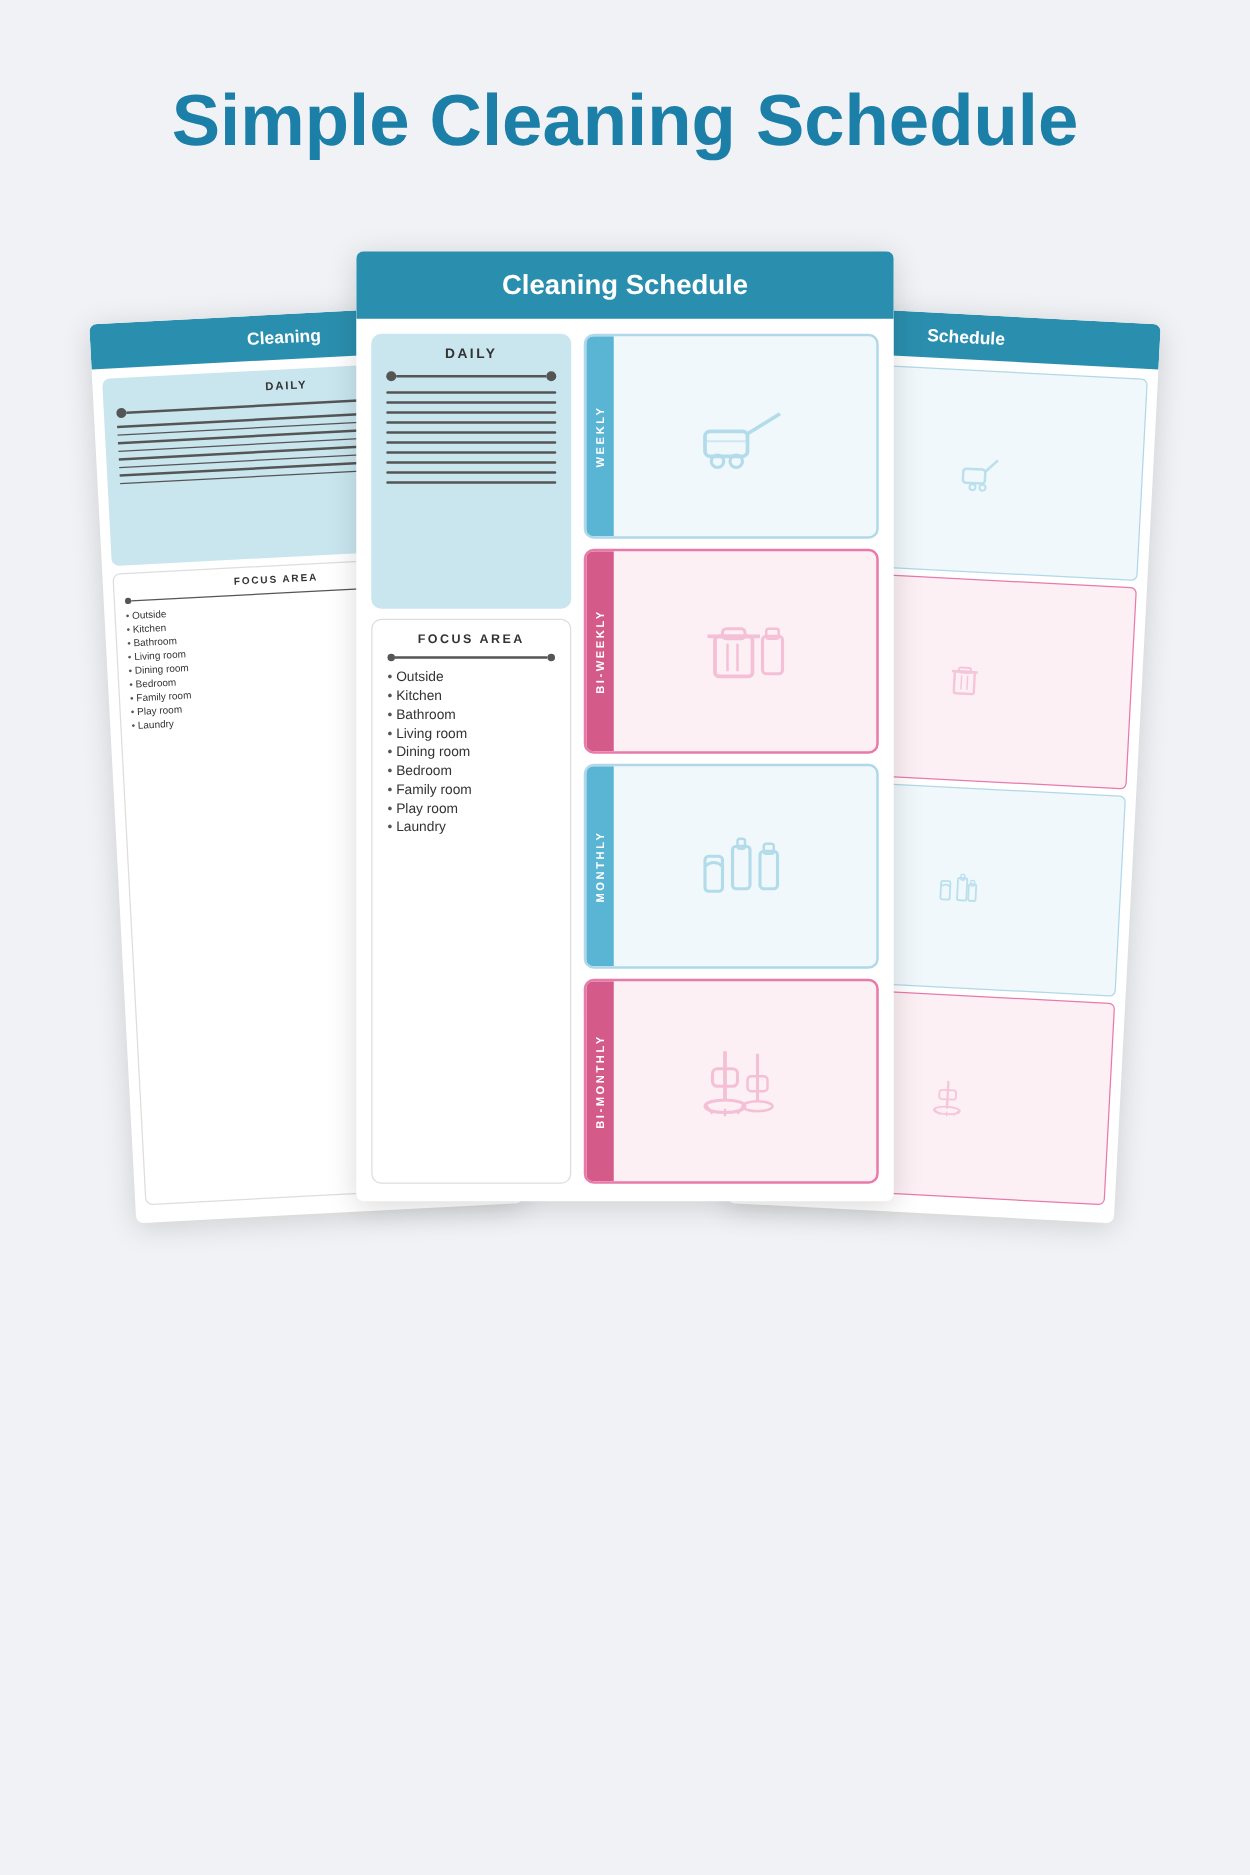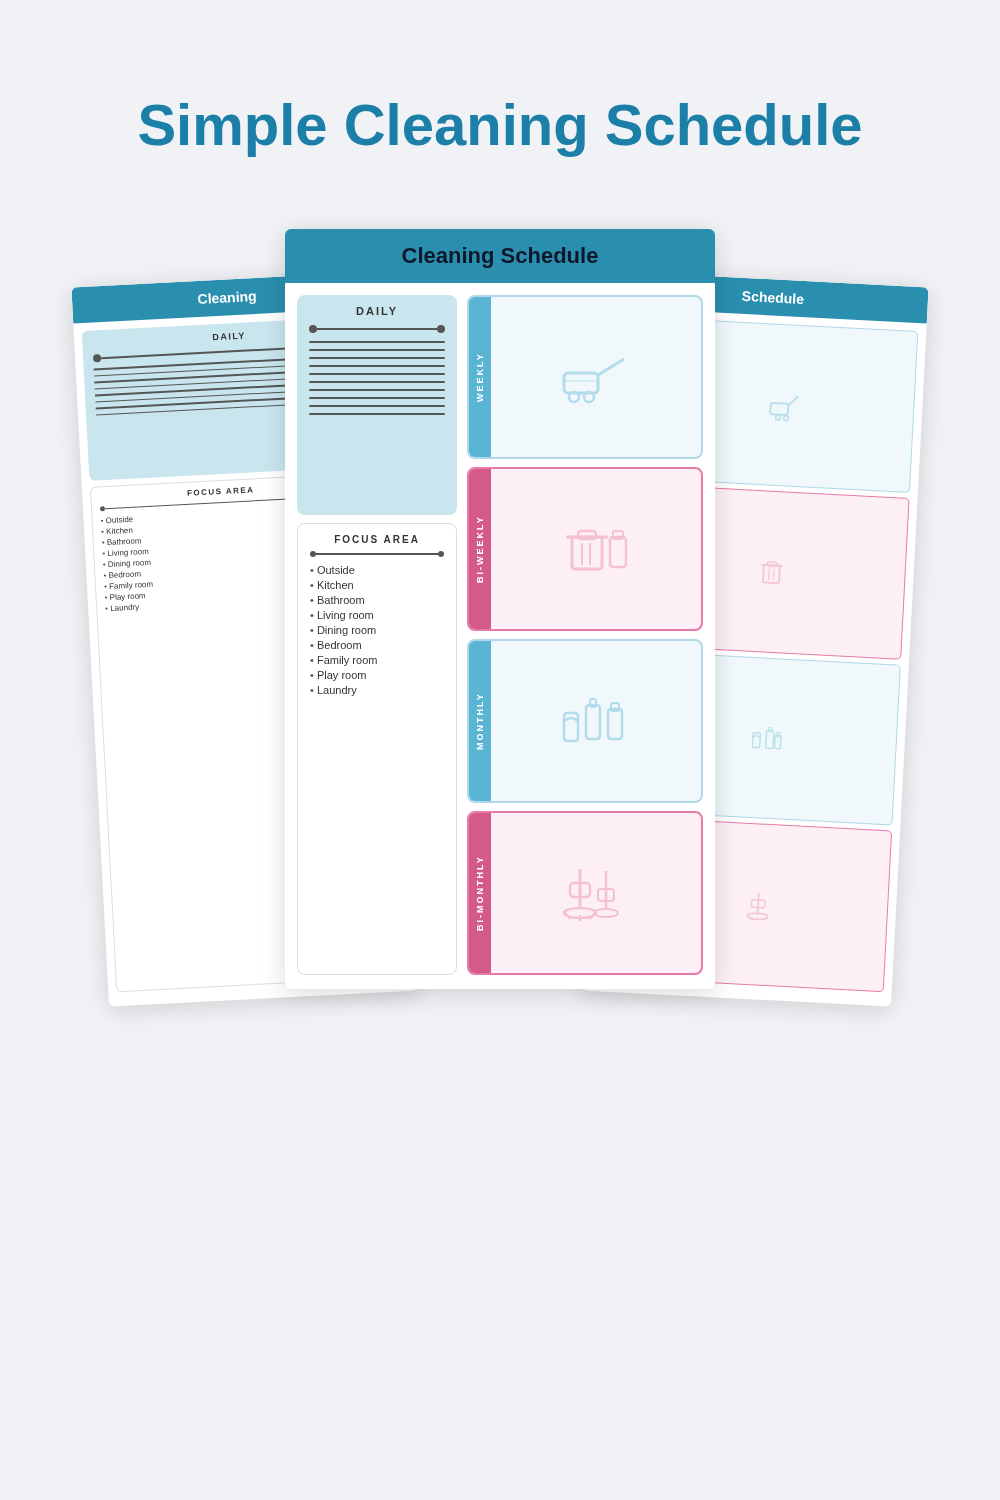--- a/index.html
+++ b/index.html
@@ -12,21 +12,21 @@
       flex-direction: column;
       align-items: center;
       overflow: hidden;
     }
 
     .page-title {
       text-align: center;
       color: #1b7fa8;
       font-size: 58px;
       font-weight: 900;
-      margin-top: 92px;
+      margin-top: 64px;
       line-height: 1.15;
       max-width: 820px;
     }
 
     .cards-container {
       position: relative;
       width: 820px;
       height: 850px;
       margin-top: 40px;
     }
@@ -68,21 +68,21 @@
       transform: translateX(-50%);
       top: 30px;
       z-index: 2;
       padding: 0;
       overflow: hidden;
     }
 
     
     .card-header {
       background: #2a8fae;
-      color: #0f172a;
+      color: #ffffff;
       font-size: 22px;
       font-weight: 900;
       text-align: center;
       padding: 14px 10px;
       border-radius: 0;
     }
 
     
     .center-card-body {
       display: flex;

